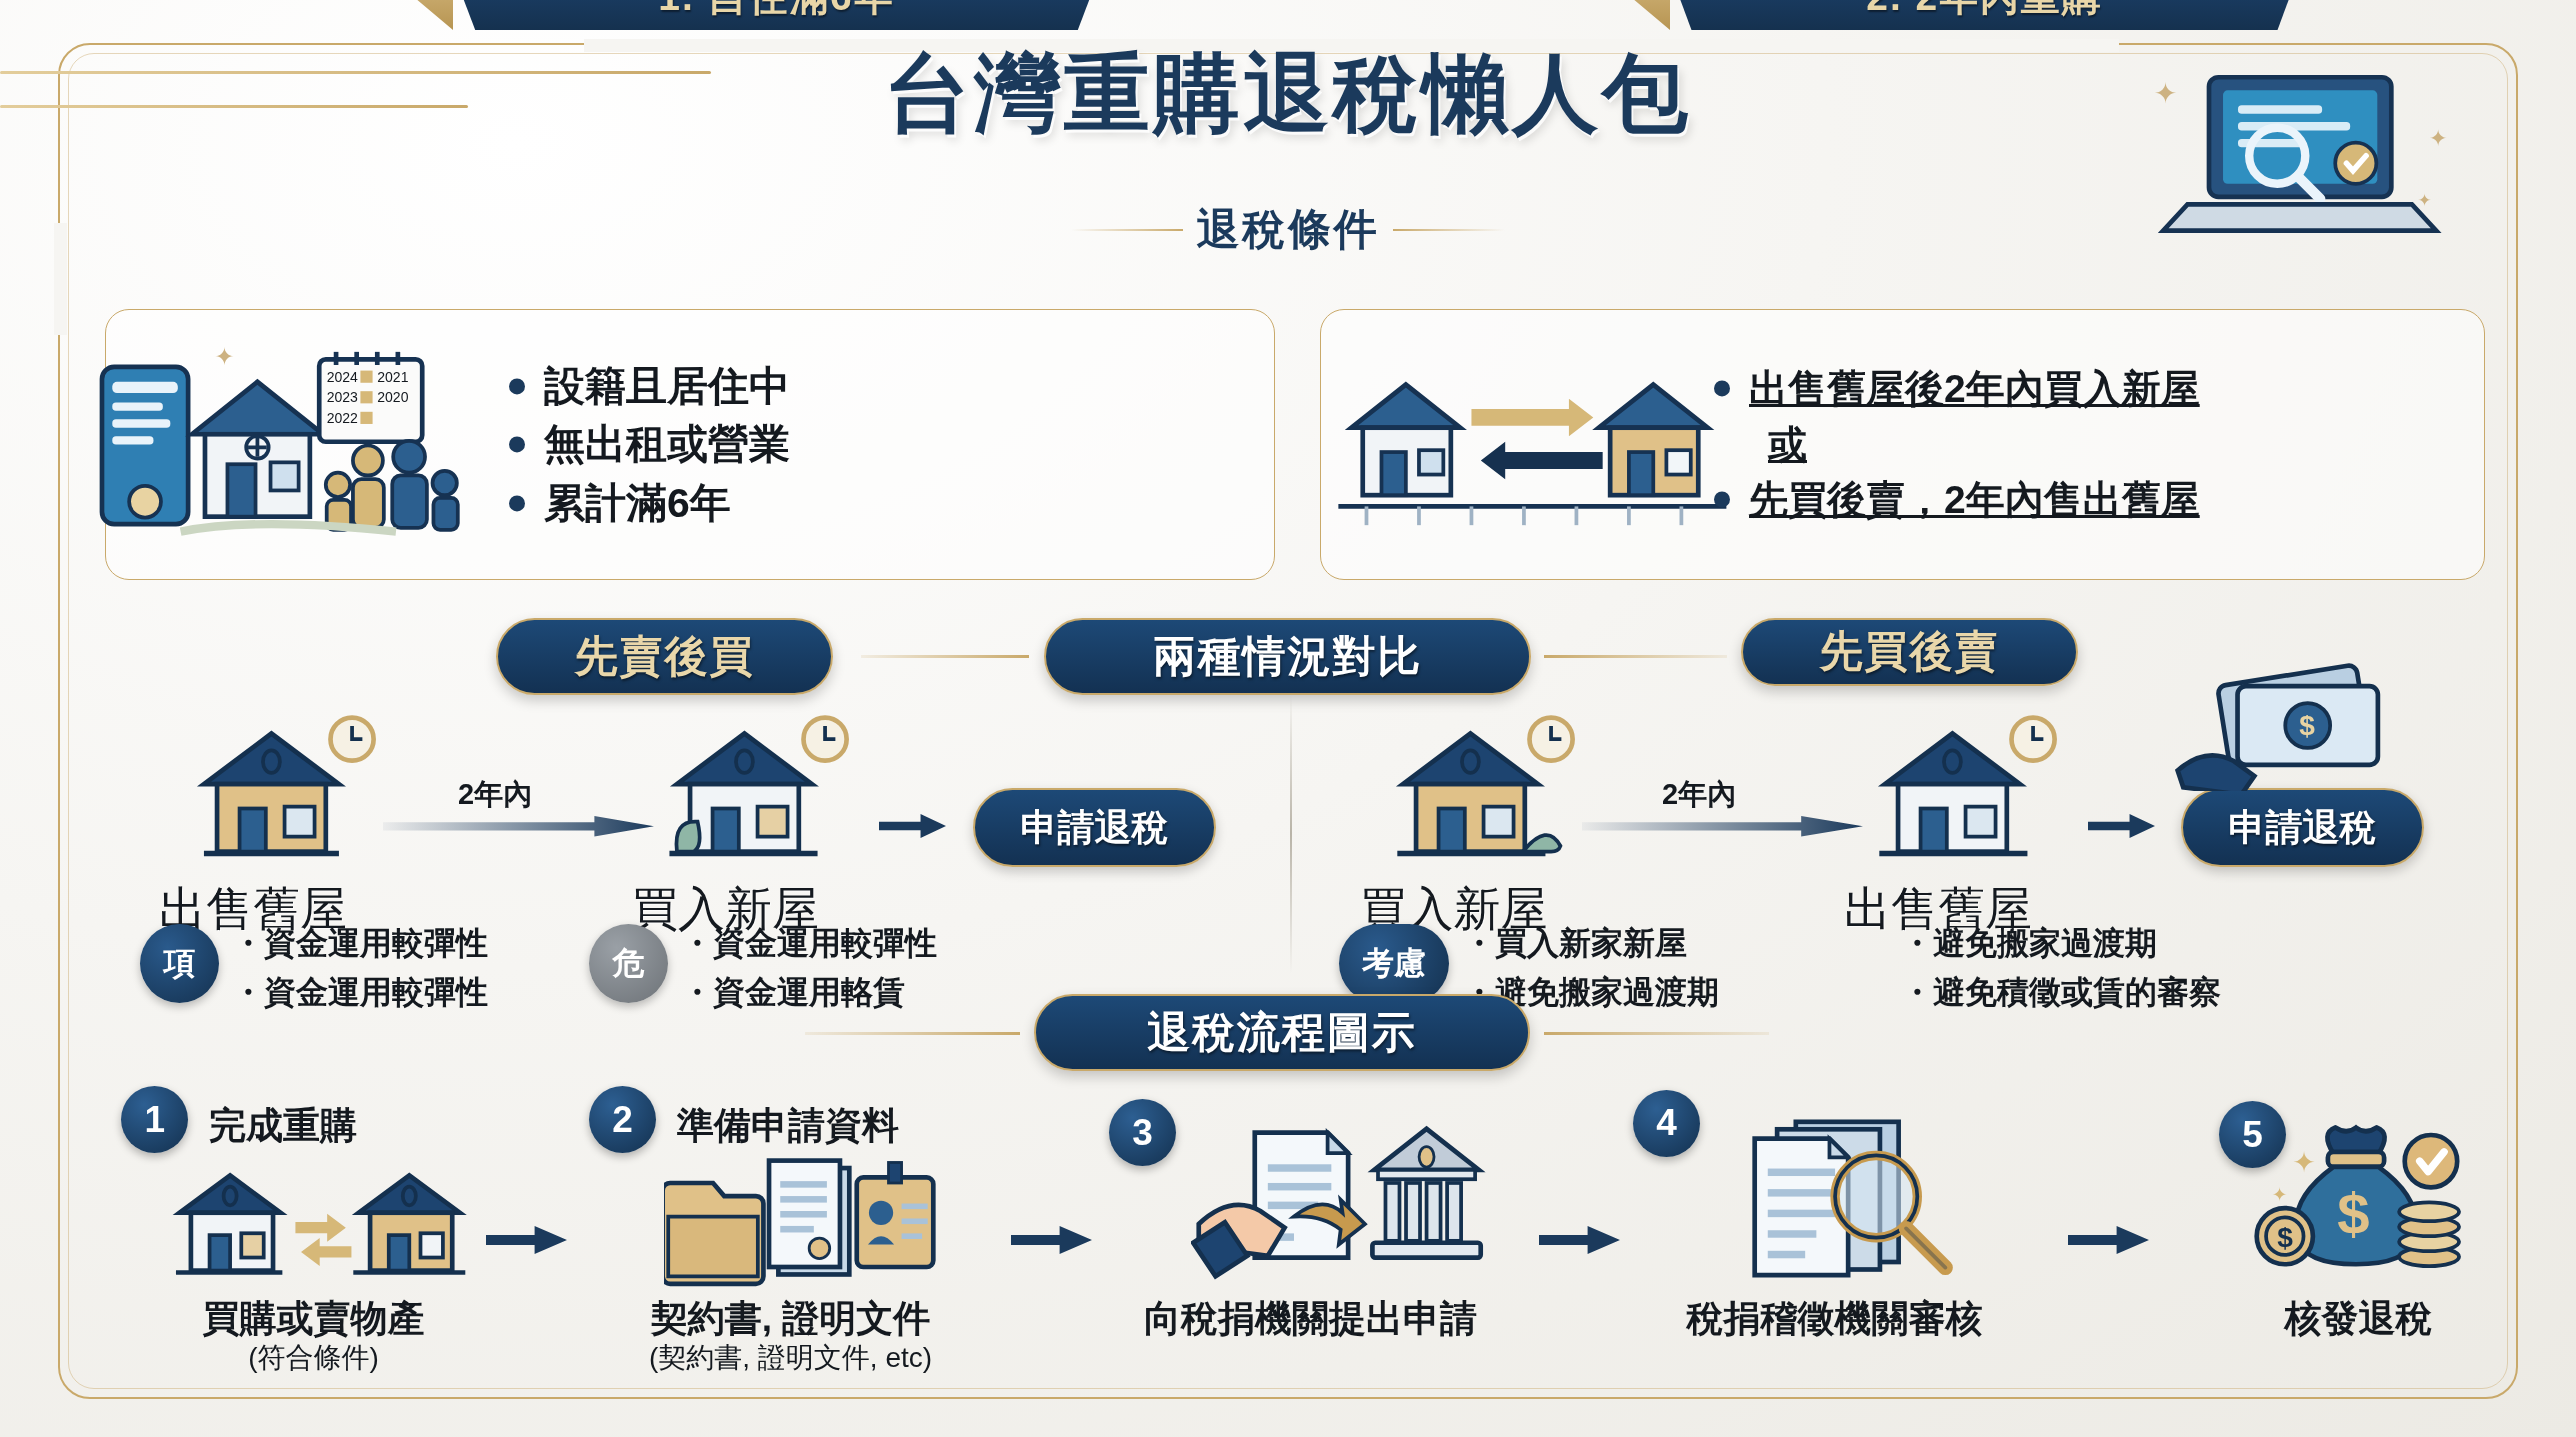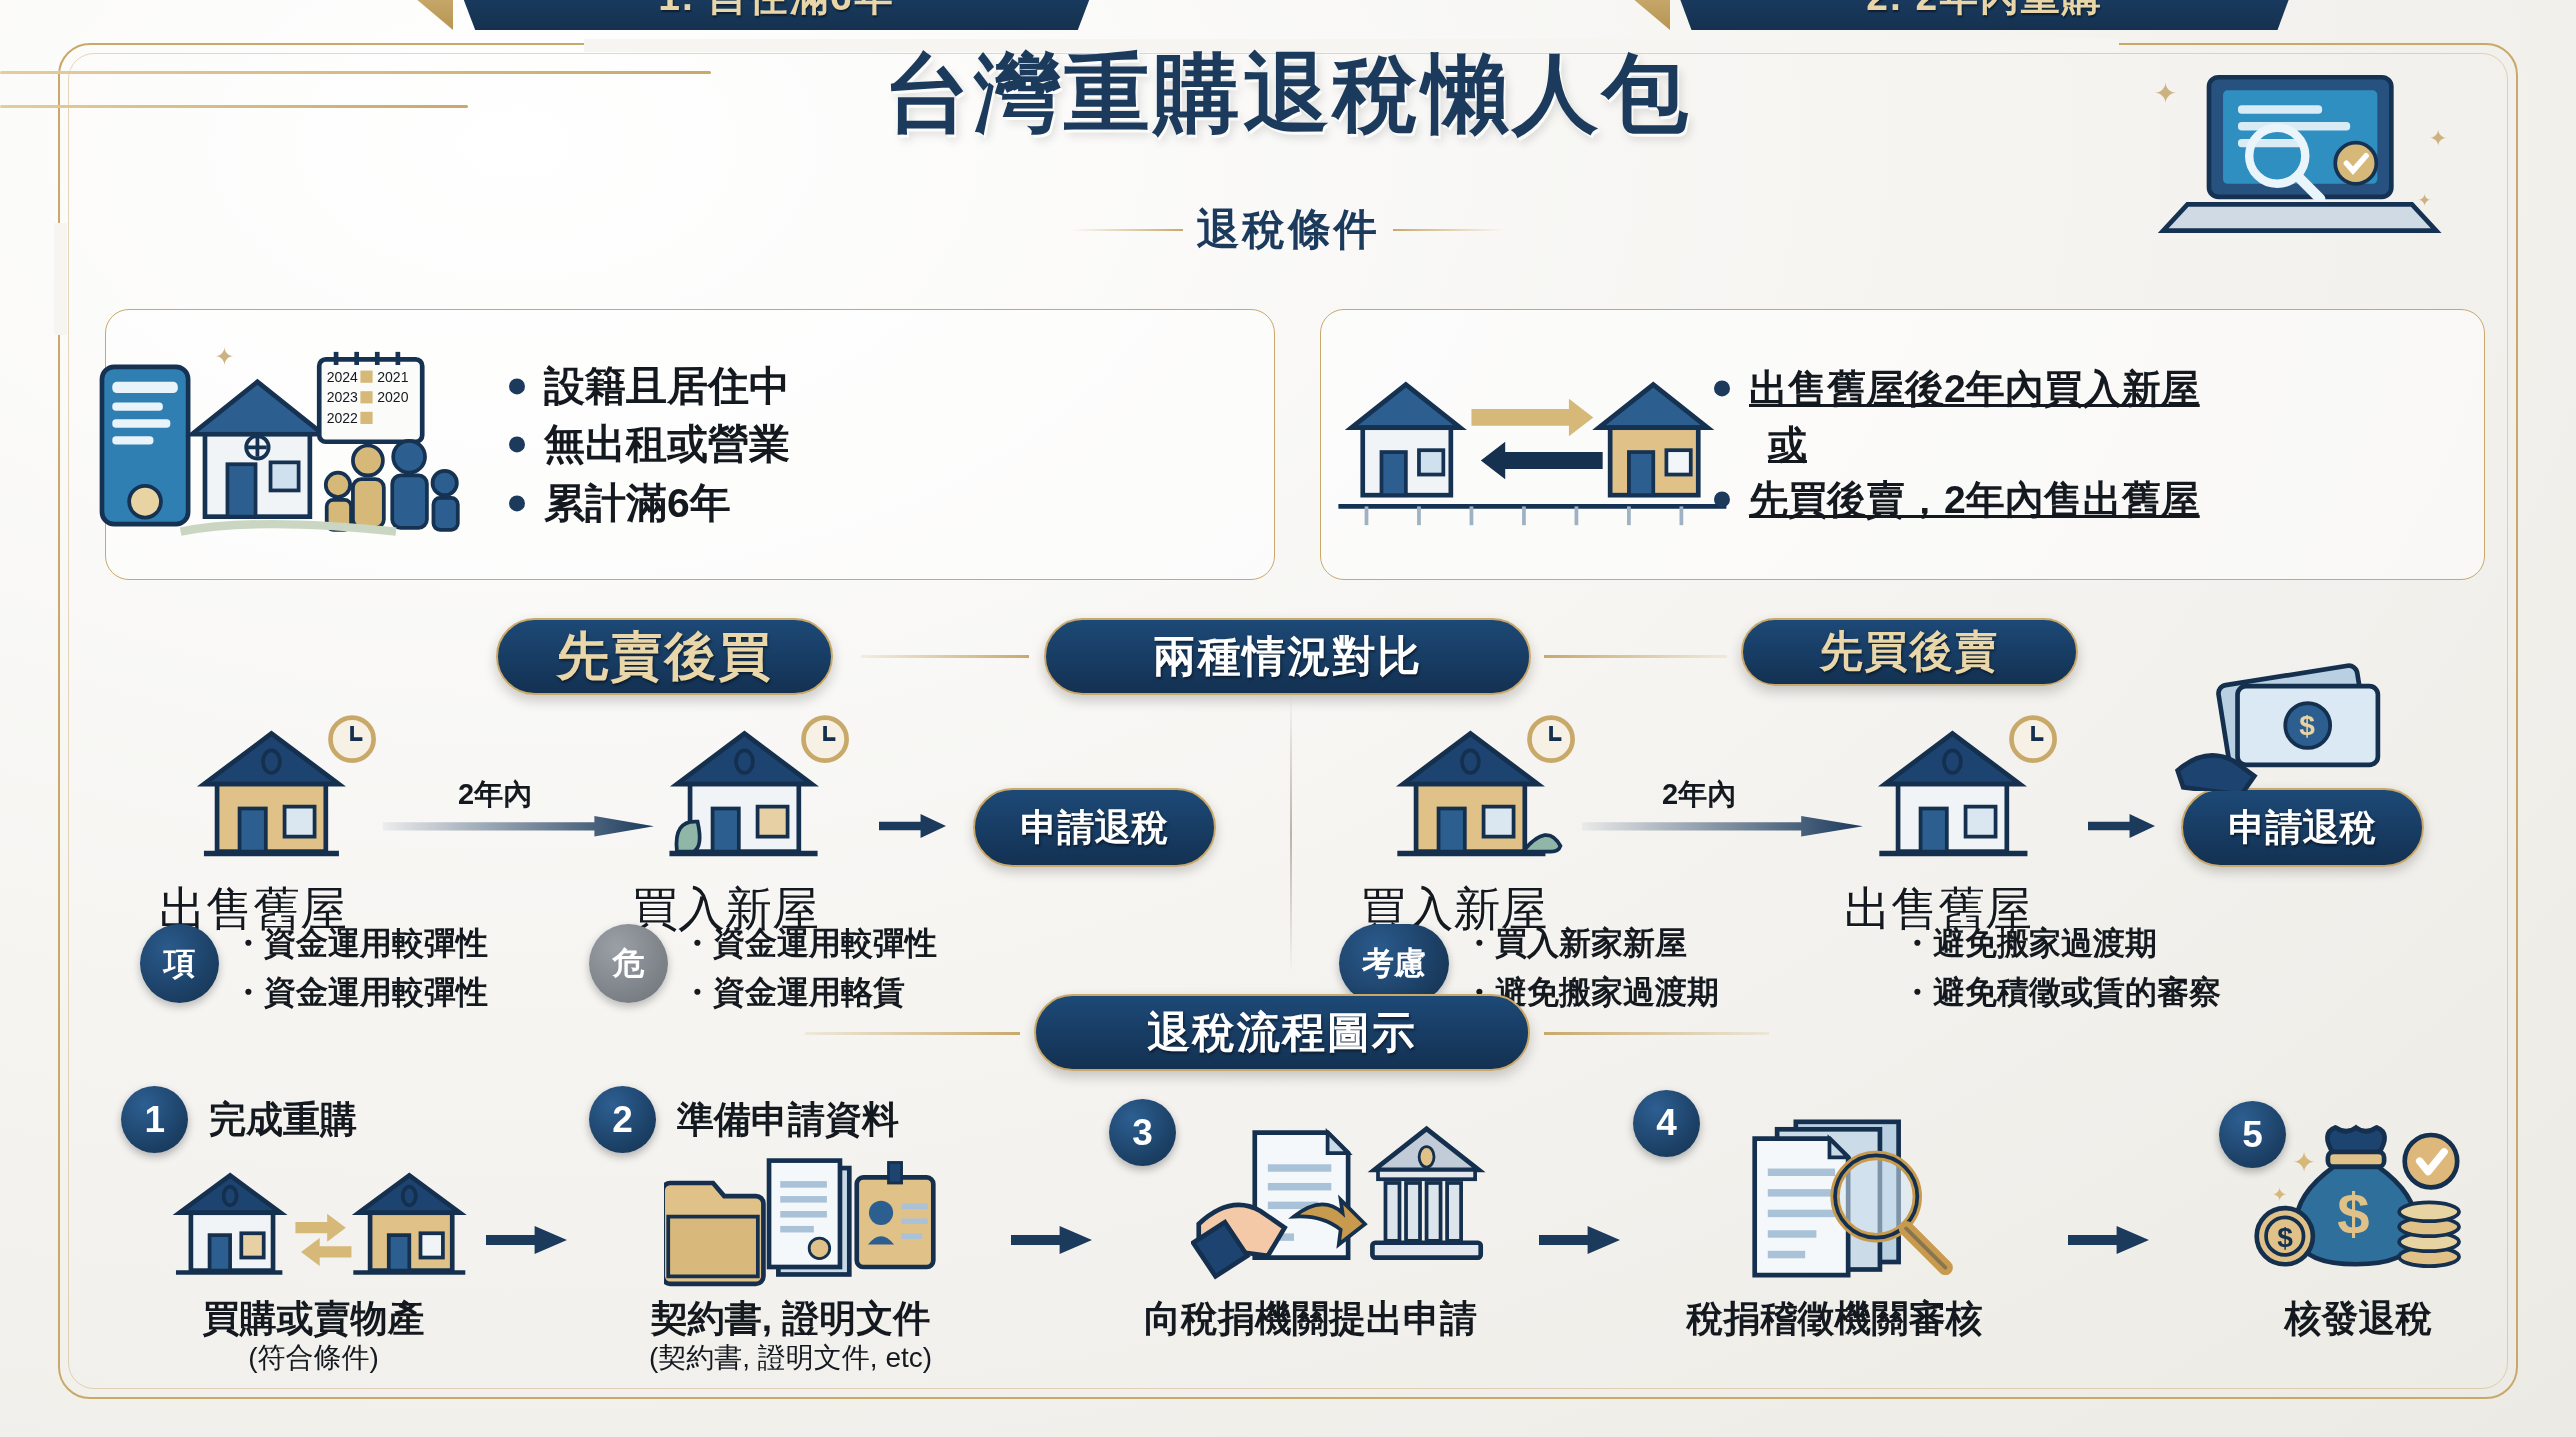--- a/index.html
+++ b/index.html
@@ -103,21 +103,21 @@
     position:absolute;
     background:linear-gradient(180deg,#1d4977,#133152);
     border:2.8px solid #c9a96a; border-radius:43px;
     display:flex; align-items:center; justify-content:center;
     font-weight:bold; letter-spacing:1.9px;
     box-shadow:0 5.6px 13px rgba(0,0,0,.2);
     text-shadow:0.9px 1.9px 2.8px rgba(0,0,0,.5);
   }
   .pill-gold{ color:#e9d7aa; }
   .pill-white{ color:#ffffff; }
-  .p-sellfirst{ left:496px; top:618px; width:337px; height:77px; font-size:52px;}
+  .p-sellfirst{ left:496px; top:618px; width:337px; height:77px; font-size:43px;}
   .p-compare{ left:1044px; top:618px; width:487px; height:77px; font-size:43px;}
   .p-buyfirst{ left:1741px; top:618px; width:337px; height:68px; font-size:43px;}
   .p-flow{ left:1034px; top:994px; width:496px; height:77px; font-size:43px;}
 
   .hrule{position:absolute;height:2.8px;background:linear-gradient(90deg,rgba(201,169,106,.15),#c9a96a);}
   .hr1{left:861px; top:655px; width:168px;}
   .hr2{left:1544px; top:655px; width:183px; background:linear-gradient(90deg,#c9a96a,rgba(201,169,106,.15));}
   .hr3{left:805px; top:1032px; width:215px;}
   .hr4{left:1544px; top:1032px; width:225px; background:linear-gradient(90deg,#c9a96a,rgba(201,169,106,.15));}
 
@@ -165,21 +165,21 @@
   
   .flow{ position:absolute; left:112px; top:1086px; width:2359px; height:281px;}
   .step{ position:absolute; width:403px; text-align:center;}
   .stepnum{
     position:absolute; width:67px;height:67px;border-radius:50%;
     background:radial-gradient(circle at 35% 28%,#2d5f92,#13304e);
     color:#fff; font-size:37px; font-weight:bold;
     display:flex;align-items:center;justify-content:center;
     box-shadow:0 3.7px 8.4px rgba(0,0,0,.28);
   }
-  .step-title{ position:absolute; font-size:37px;font-weight:bold;color:#14191f; white-space:nowrap;}
+  .step-title{ position:absolute; font-size:37px;font-weight:bold;color:#14191f; white-space:nowrap;margin-top:6px;}
   .step-art{ position:absolute; height:140px;}
   .step-cap{ position:absolute; width:100%; text-align:center; font-size:37px; font-weight:bold; color:#14191f; white-space:nowrap;}
   .step-sub{ position:absolute; width:100%; text-align:center; font-size:28px; font-weight:normal; color:#14191f; white-space:nowrap;}
   .flow-arrow{ position:absolute; width:81px;height:28px;background:#1b3a5c;
     clip-path:polygon(0 32%,60% 32%,60% 0,100% 50%,60% 100%,60% 68%,0 68%);}
 
   .footnote{
     position:absolute; right:120px; bottom:43px;
     font-size:28px; font-weight:bold; color:#14191f; letter-spacing:0.9px;
   }

